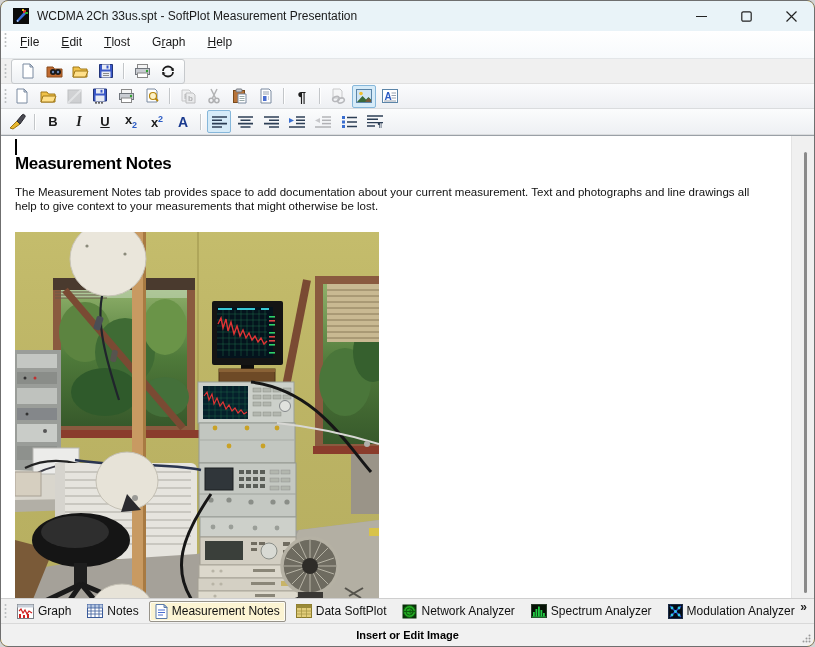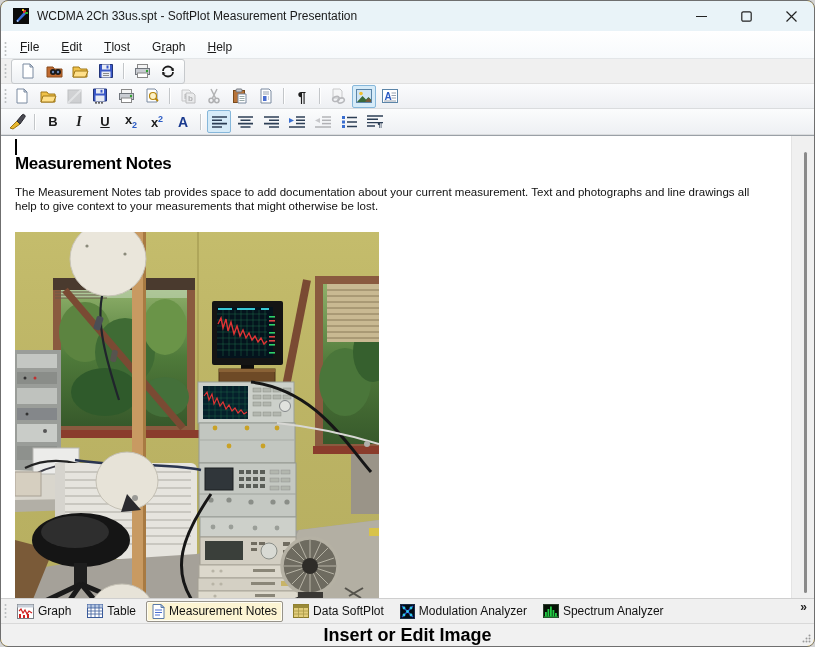--- a/index.html
+++ b/index.html
@@ -5,21 +5,21 @@
   html,body{margin:0;padding:0;background:#d4d4d4;font-family:"Liberation Sans","DejaVu Sans",sans-serif;}
   .window{position:relative;width:813px;height:645px;border:1px solid #6f6f6f;border-radius:8px;overflow:hidden;background:#eab308;display:flex;flex-direction:column;}
   
   .titlebar{height:30px;background:#e9f3f8;display:flex;align-items:center;flex:0 0 auto;}
   .app-icon{width:16px;height:16px;margin:0 8px 0 12px;background:#0a0a0a;position:relative;flex:0 0 auto;}
   .app-icon svg{position:absolute;inset:0;}
   .title-text{font-size:12px;color:#1a1a1a;flex:1 1 auto;white-space:nowrap;overflow:hidden;}
   .win-btns{display:flex;height:100%;}
   .win-btn{width:45px;height:100%;display:flex;align-items:center;justify-content:center;}
   
-  .menubar{height:27px;background:linear-gradient(#ffffff,#f7fafc);display:flex;align-items:flex-end;border-bottom:1px solid #e3e6e8;flex:0 0 auto;}
+  .menubar{height:27px;background:linear-gradient(#ffffff,#f7fafc);display:flex;align-items:flex-start;border-bottom:1px solid #e3e6e8;flex:0 0 auto;}
   .menu-item{font-size:12px;color:#1a1a1a;padding:4px 11px;cursor:default;}
   .menu-item u{text-decoration:underline;}
   .grip{width:8px;height:18px;display:flex;align-items:center;justify-content:center;flex:0 0 auto;}
   
   .tbrow{display:flex;align-items:center;background:linear-gradient(#fbfcfd,#eef0f3);border-bottom:1px solid #dadcde;flex:0 0 auto;}
   .tbrow1{height:24px;background:#f0f0f0;border-bottom:1px solid #e0e0e0;}
   .tb-group{display:flex;align-items:center;height:23px;margin-left:2px;padding:0 3px;border:1px solid #c6c9cc;border-radius:3px;background:linear-gradient(#ffffff,#edf0f3);}
   .tbrow2{height:24px;}
   .tbrow3{height:25px;}
   .tb-btn{min-width:22px;height:21px;display:flex;align-items:center;justify-content:center;border:1px solid transparent;border-radius:2px;margin:0 1px;}
@@ -43,21 +43,21 @@
   .vscroll{position:absolute;top:0;right:0;bottom:0;width:22px;background:#f0f0f0;border-left:1px solid #e4e4e4;}
   .vthumb{position:absolute;left:12px;top:16px;bottom:5px;width:3px;background:#8a8a8a;border-radius:2px;}
   
   .tabbar{height:24px;background:#f0f0f0;border-top:1px solid #cfcfcf;display:flex;align-items:center;flex:0 0 auto;position:relative;}
   .tab{display:flex;align-items:center;gap:4px;font-size:12px;color:#111;padding:2px 5px;margin:0 2px;border:1px solid transparent;border-radius:2px;white-space:nowrap;}
   .tab.selected{background:#fcf4d3;border-color:#97938a;box-shadow:inset 0 0 0 1px #fffdf2;}
   .tab svg{flex:0 0 auto;}
   .tab-overflow{position:absolute;right:7px;top:1px;font-size:12px;font-weight:bold;color:#222;}
   
   .statusbar{height:22px;background:#f1f1f1;border-top:1px solid #d9d9d9;display:flex;align-items:center;justify-content:center;position:relative;flex:0 0 auto;}
-  .status-text{font-size:18px;font-weight:bold;color:#000;}
+  .status-text{font-size:11px;font-weight:bold;color:#000;}
   .resize-grip{position:absolute;right:3px;bottom:3px;}
 </style>
 </head>
 <body>
 
 <div class="window">
 
   <div class="titlebar">
     <div class="app-icon">
       <svg viewBox="0 0 16 16">
@@ -758,21 +758,21 @@
           <rect x="0.5" y="0.5" width="15" height="3.5" fill="#b8c8e2"></rect>
           <g stroke="#3a5a9a" stroke-width="0.8">
             <line x1="0.5" y1="4" x2="15.5" y2="4"></line>
             <line x1="0.5" y1="7" x2="15.5" y2="7"></line>
             <line x1="0.5" y1="10" x2="15.5" y2="10"></line>
             <line x1="4" y1="0.5" x2="4" y2="13.5"></line>
             <line x1="8" y1="0.5" x2="8" y2="13.5"></line>
             <line x1="12" y1="0.5" x2="12" y2="13.5"></line>
           </g>
         </svg>
-      <span>Table</span>
+      <span>Notes</span>
     </div>
     <div class="tab selected">
       <svg width="13" height="15">
           <path d="M1 0.5 h8 l3 3 v11 h-11 z" fill="#fff" stroke="#5a7aa8"></path>
           <path d="M9 0.5 l3 3 h-3 z" fill="#c8d4e4" stroke="#5a7aa8"></path>
           <g stroke="#4a6ed0" stroke-width="1">
             <line x1="3" y1="6" x2="10" y2="6"></line>
             <line x1="3" y1="8.5" x2="10" y2="8.5"></line>
             <line x1="3" y1="11" x2="8" y2="11"></line>
           </g>
@@ -784,48 +784,58 @@
           <rect x="0.5" y="0.5" width="15" height="13" fill="#e2cd7a" stroke="#8a7a2a"></rect>
           <rect x="0.5" y="0.5" width="15" height="3.5" fill="#9a8a38"></rect>
           <g stroke="#a89848" stroke-width="0.8">
             <line x1="0.5" y1="7" x2="15.5" y2="7"></line>
             <line x1="0.5" y1="10" x2="15.5" y2="10"></line>
             <line x1="5.5" y1="4" x2="5.5" y2="13.5"></line>
             <line x1="10.5" y1="4" x2="10.5" y2="13.5"></line>
           </g>
         </svg>
       <span>Data SoftPlot</span>
+    </div>
+    <div class="tab">
+      <svg width="15" height="15">
+          <rect x="0.5" y="0.5" width="14" height="14" fill="#0a300a"></rect>
+          <circle cx="7.5" cy="7.5" r="6" fill="#22aa22" stroke="#0d5a0d"></circle>
+          <circle cx="7.5" cy="7.5" r="3.5" fill="none" stroke="#0d5a0d"></circle>
+          <circle cx="9.5" cy="7.5" r="1.8" fill="none" stroke="#0d5a0d"></circle>
+          <line x1="1.5" y1="7.5" x2="13.5" y2="7.5" stroke="#0d5a0d"></line>
+        </svg>
+      <span>Network Analyzer</span>
+    </div>
+    <div class="tab">
+      <svg width="16" height="14">
+          <rect x="0.5" y="0.5" width="15" height="13" fill="#061206" stroke="#2a3a2a"></rect>
+          <g fill="#22cc44">
+            <rect x="2" y="8" width="1.8" height="4.5"></rect>
+            <rect x="4.5" y="5" width="1.8" height="7.5"></rect>
+            <rect x="7" y="2.5" width="1.8" height="10"></rect>
+            <rect x="9.5" y="6" width="1.8" height="6.5"></rect>
+            <rect x="12" y="9" width="1.8" height="3.5"></rect>
+          </g>
+          <line x1="1" y1="12.8" x2="15" y2="12.8" stroke="#22cc44" stroke-width="0.8"></line>
+        </svg>
+      <span>Spectrum Analyzer</span>
     </div>
     <div class="tab">
       <svg width="15" height="15">
           <rect x="0.5" y="0.5" width="14" height="14" fill="#040b14" stroke="#1a2a44"></rect>
           <path d="M2 2 L13 13 M13 2 L2 13" stroke="#2a4ad0" stroke-width="1.4"></path>
           <g fill="#30c8e8">
             <circle cx="4" cy="4" r="1.4"></circle>
             <circle cx="11" cy="4" r="1.4"></circle>
             <circle cx="4" cy="11" r="1.4"></circle>
             <circle cx="11" cy="11" r="1.4"></circle>
             <circle cx="7.5" cy="7.5" r="1.4"></circle>
           </g>
         </svg>
       <span>Modulation Analyzer</span>
-    </div>
-    <div class="tab">
-      <svg width="16" height="14">
-          <rect x="0.5" y="0.5" width="15" height="13" fill="#061206" stroke="#2a3a2a"></rect>
-          <g fill="#22cc44">
-            <rect x="2" y="8" width="1.8" height="4.5"></rect>
-            <rect x="4.5" y="5" width="1.8" height="7.5"></rect>
-            <rect x="7" y="2.5" width="1.8" height="10"></rect>
-            <rect x="9.5" y="6" width="1.8" height="6.5"></rect>
-            <rect x="12" y="9" width="1.8" height="3.5"></rect>
-          </g>
-          <line x1="1" y1="12.8" x2="15" y2="12.8" stroke="#22cc44" stroke-width="0.8"></line>
-        </svg>
-      <span>Spectrum Analyzer</span>
     </div>
     <div class="tab-overflow">»</div>
   </div>
 
   <div class="statusbar">
     <div class="status-text">Insert or Edit Image</div>
     <svg class="resize-grip" width="9" height="9">
         <circle cx="7.5" cy="1.5" r="1" fill="#9a9a9a"></circle>
         <circle cx="7.5" cy="4.5" r="1" fill="#9a9a9a"></circle>
         <circle cx="4.5" cy="4.5" r="1" fill="#9a9a9a"></circle>

